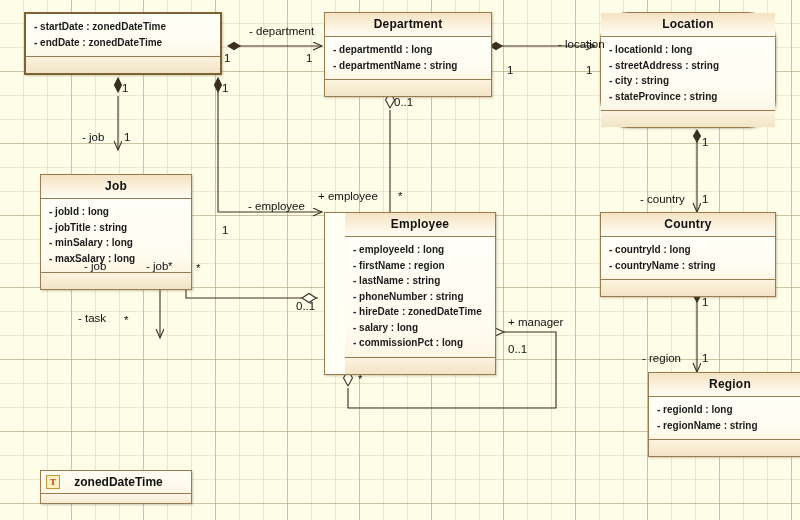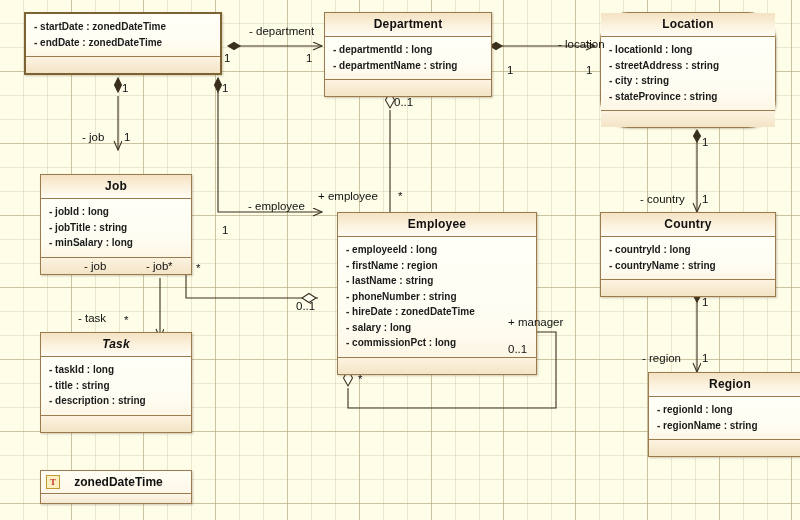--- a/index.html
+++ b/index.html
@@ -156,25 +156,26 @@
     </div>
     <div class="ops"></div>
   </div>
 
   <div class="uml" style="left:40px;top:150px;width:152px;margin-top:24px;">
     <div class="hdr">Job</div>
     <div class="attrs">
       <div>- jobId : long</div>
       <div>- jobTitle : string</div>
       <div>- minSalary : long</div>
-    </div>
-    <div class="ops"></div>
-  </div>
-
-  <div class="uml" style="left:337px;top:212px;width:200px;">
+      <div>- maxSalary : long</div>
+    </div>
+    <div class="ops"></div>
+  </div>
+
+  <div class="uml" style="left:324px;top:212px;width:172px;padding-left:20px;">
     <div class="hdr">Employee</div>
     <div class="attrs">
       <div>- employeeId : long</div>
       <div>- firstName : region</div>
       <div>- lastName : string</div>
       <div>- phoneNumber : string</div>
       <div>- hireDate : zonedDateTime</div>
       <div>- salary : long</div>
       <div>- commissionPct : long</div>
     </div>
@@ -183,29 +184,20 @@
 
   <div class="uml" style="left:600px;top:212px;width:176px;">
     <div class="hdr">Country</div>
     <div class="attrs">
       <div>- countryId : long</div>
       <div>- countryName : string</div>
     </div>
     <div class="ops"></div>
   </div>
 
-  <div class="uml abstract" style="left:40px;top:332px;width:152px;">
-    <div class="hdr">Task</div>
-    <div class="attrs">
-      <div>- taskId : long</div>
-      <div>- title : string</div>
-      <div>- description : string</div>
-    </div>
-    <div class="ops"></div>
-  </div>
 
   <div class="uml" style="left:648px;top:372px;width:164px;">
     <div class="hdr">Region</div>
     <div class="attrs">
       <div>- regionId : long</div>
       <div>- regionName : string</div>
     </div>
     <div class="ops"></div>
   </div>
 

